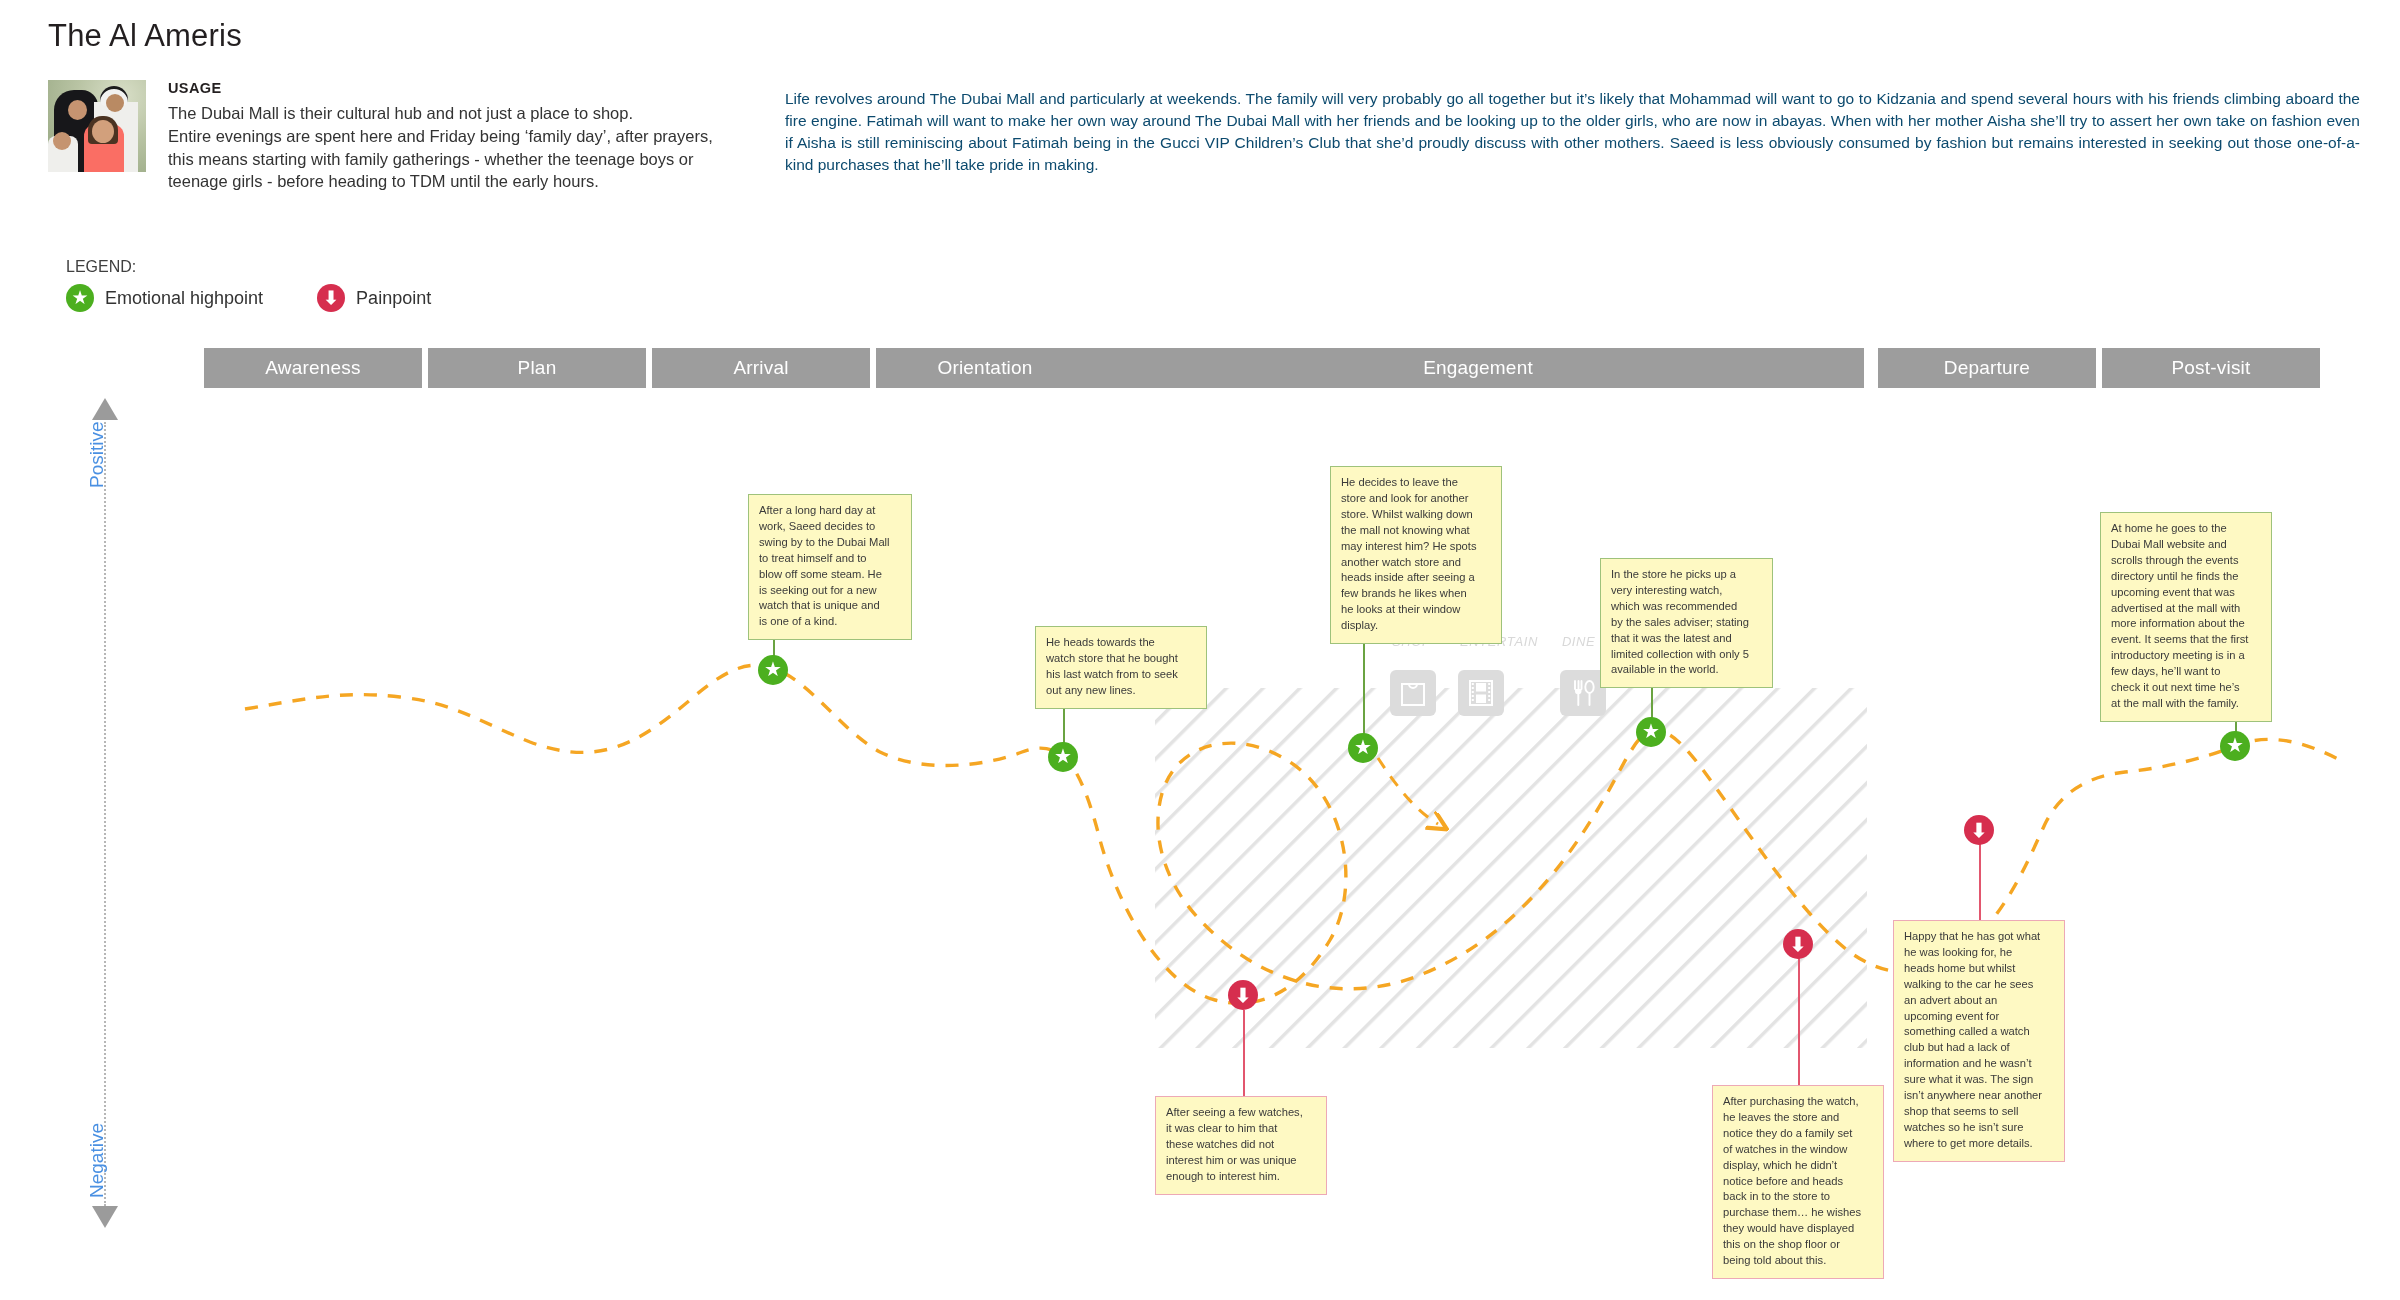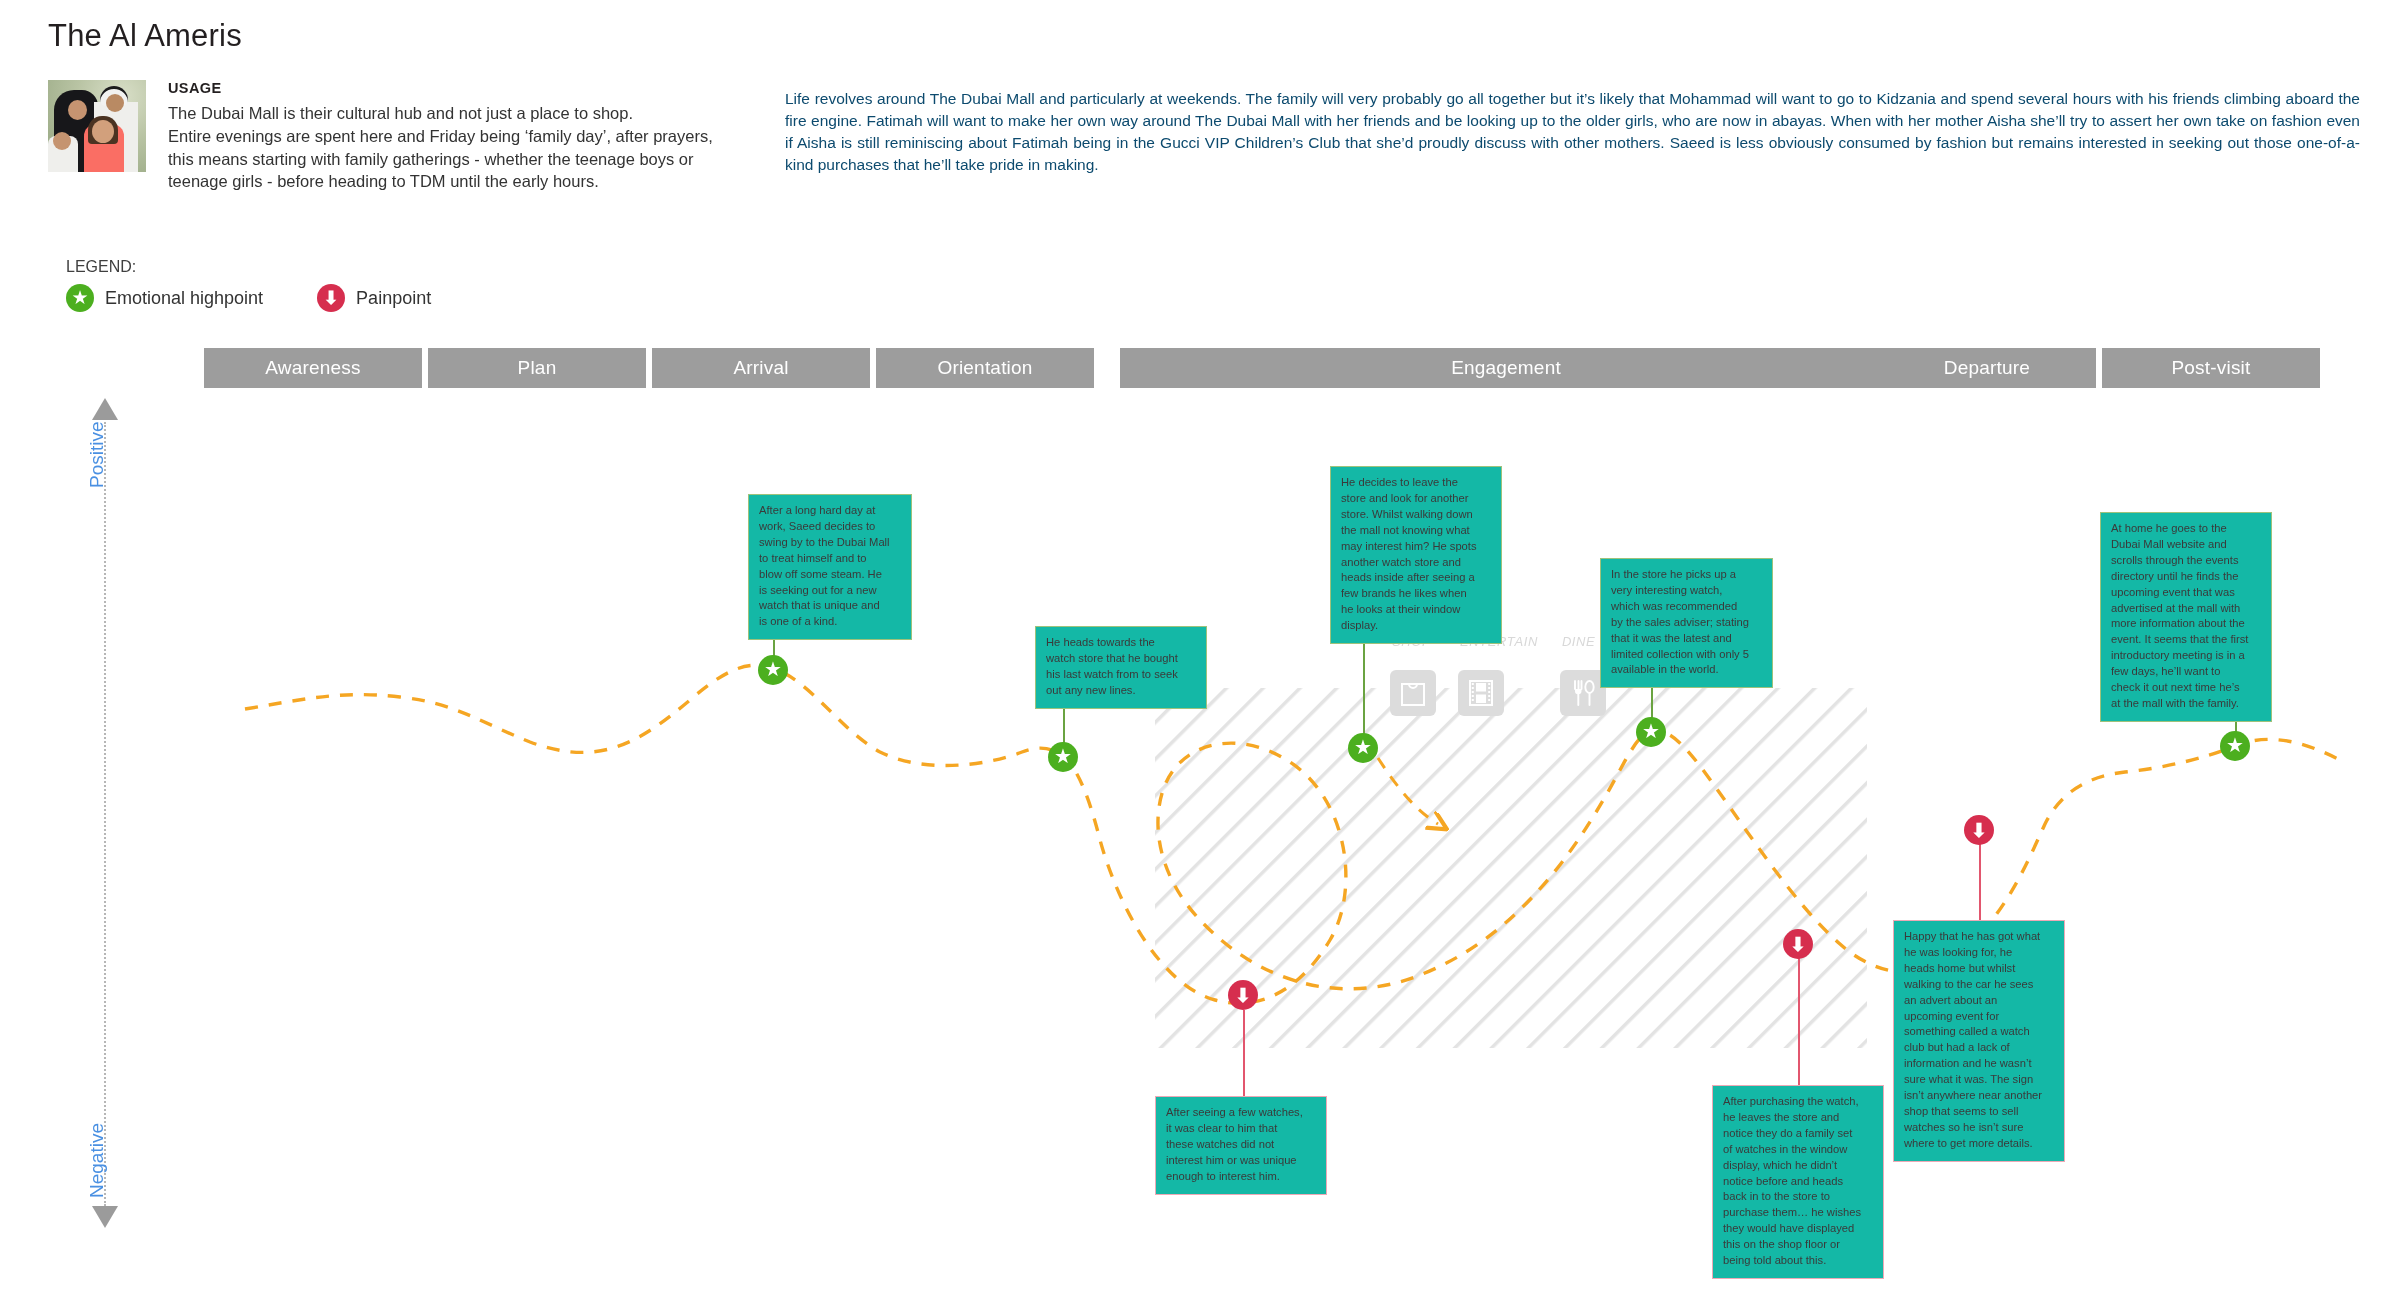--- a/index.html
+++ b/index.html
@@ -268,21 +268,21 @@
   .mall-icon-tile svg { position: absolute; left: 8px; top: 8px; }
 
   
   .callout {
     position: absolute;
     box-sizing: border-box;
     padding: 8px 21px 9px 10px;
     font-size: 11.2px;
     line-height: 1.42;
     color: #3a3a3a;
-    background: #14b8a6;
+    background: #fef9c3;
     z-index: 5;
   }
   .callout.pos { border: 1px solid #9ec27b; }
   .callout.neg { border: 1px solid #eda9b6; }
 
   .connector {
     position: absolute;
     width: 2px;
     z-index: 4;
   }
@@ -369,21 +369,21 @@
     </div>
     <div class="phase" style="left: 428px; width: 218px;">
       <span>Plan</span>
     </div>
     <div class="phase" style="left: 652px; width: 218px;">
       <span>Arrival</span>
     </div>
     <div class="phase" style="left: 876px; width: 218px;">
       <span>Orientation</span>
     </div>
-    <div class="phase" style="left: 1120px; width: 772px;">
+    <div class="phase" style="left: 1092px; width: 772px;">
       <span>Engagement</span>
     </div>
     <div class="phase" style="left: 1878px; width: 218px;">
       <span>Departure</span>
     </div>
     <div class="phase" style="left: 2102px; width: 218px;">
       <span>Post-visit</span>
     </div>
   </div>
 

